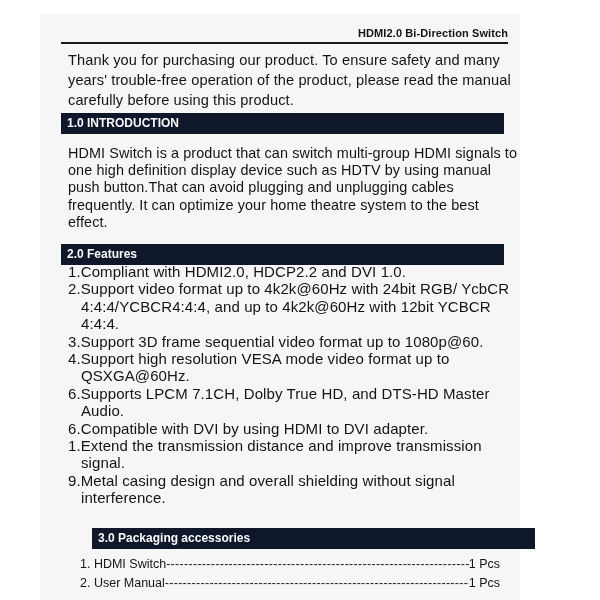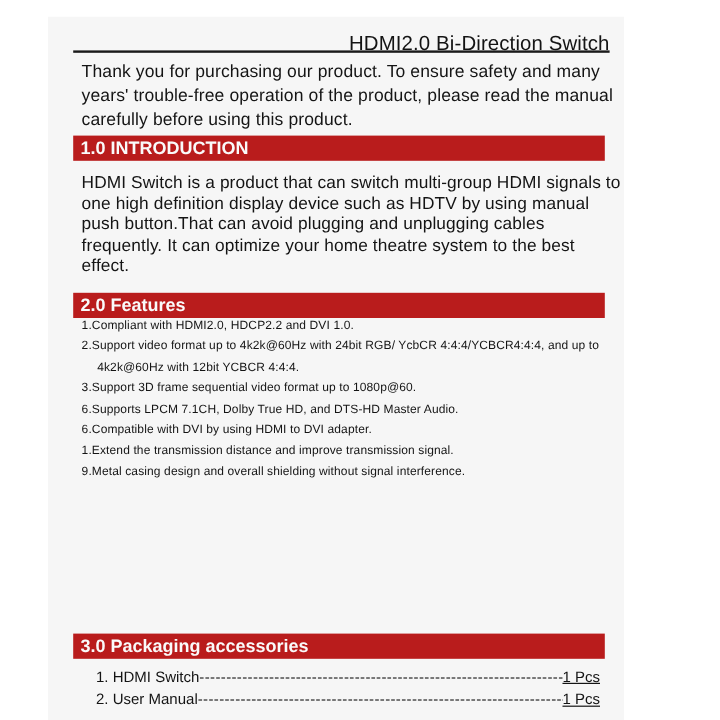--- a/index.html
+++ b/index.html
@@ -8,76 +8,77 @@
       font-family: "Liberation Sans", sans-serif; color: #141414;
     }
     .paper {
       position: absolute; left: 40px; top: 14px; width: 480px; height: 586px;
       background: #f6f6f6;
     }
     .header-rule {
       position: absolute; left: 61px; top: 42px; width: 447px; height: 2px; background: #1a1a1a;
     }
     .doc-title {
-      position: absolute; right: 92px; top: 27px; font-size: 17px; font-weight: normal;
+      position: absolute; right: 92px; top: 27px; font-size: 11px; font-weight: bold;
       letter-spacing: 0.1px; white-space: nowrap; margin-left: 48px;
     }
     .intro-para {
       position: absolute; left: 68px; top: 50px; width: 450px;
       font-size: 14.6px; font-weight: normal; line-height: 20px; letter-spacing: 0.1px;
     }
     .section-bar {
-      position: absolute; left: 61px; width: 443px; height: 21px; background: #b91c1c;
-      color: #fafafa; font-weight: bold; font-size: 15px; line-height: 21px; padding-left: 6px;
+      position: absolute; left: 61px; width: 443px; height: 21px; background: #0f172a;
+      color: #fafafa; font-weight: bold; font-size: 12px; line-height: 21px; padding-left: 6px;
       box-sizing: border-box;
     }
     .body-text {
       position: absolute; left: 68px; width: 450px;
       font-size: 14.4px; line-height: 17.2px; letter-spacing: 0.1px;
     }
     .features {
       position: absolute; left: 68px; top: 263px; width: 450px; margin: 0; padding: 0; list-style: none;
-      font-size: 10px; line-height: 17.4px; letter-spacing: 0.1px;
+      font-size: 15px; line-height: 17.4px; letter-spacing: 0.1px;
     }
     .features li { padding-left: 13px; text-indent: -13px; }
     .acc-list {
       position: absolute; left: 80px; top: 555px; width: 420px;
       font-size: 12.5px; line-height: 19px;
     }
     .acc-row { display: flex; white-space: nowrap; overflow: hidden; }
     .acc-name { flex: 0 0 auto; }
     .acc-dash { flex: 1 1 auto; overflow: hidden; color: #222; }
     .acc-dash::before { content: "------------------------------------------------------------------------------------------------------------------------"; letter-spacing: 0.3px; }
-    .acc-qty { flex: 0 0 auto; text-decoration: underline; }
+    .acc-qty { flex: 0 0 auto; }
   </style>
 </head>
 <body>
 
 <div class="paper"></div>
 
 <div class="doc-title">HDMI2.0 Bi-Direction Switch</div>
 <div class="header-rule"></div>
 
 <div class="intro-para">Thank you for purchasing our product. To ensure safety and many years' trouble-free operation of the product, please read the manual carefully before using this product.</div>
 
 <div class="section-bar" style="top:113px;">1.0 INTRODUCTION</div>
 <div class="body-text" style="top:145px;">HDMI Switch is a product that can switch multi-group HDMI signals to one high definition display device such as HDTV by using manual push button.That can avoid plugging and unplugging cables frequently. It can optimize your home theatre system to the best effect.</div>
 
 <div class="section-bar" style="top:244px;">2.0 Features</div>
 <ul class="features">
   <li>1.Compliant with HDMI2.0, HDCP2.2 and DVI 1.0.</li>
   <li>2.Support video format up to 4k2k@60Hz with 24bit RGB/ YcbCR 4:4:4/YCBCR4:4:4, and up to 4k2k@60Hz with 12bit YCBCR 4:4:4.</li>
   <li>3.Support 3D frame sequential video format up to 1080p@60.</li>
+  <li>4.Support high resolution VESA mode video format up to QSXGA@60Hz.</li>
   <li>6.Supports LPCM 7.1CH, Dolby True HD, and DTS-HD Master Audio.</li>
   <li>6.Compatible with DVI by using HDMI to DVI adapter.</li>
   <li>1.Extend the transmission distance and improve transmission signal.</li>
   <li>9.Metal casing design and overall shielding without signal interference.</li>
 </ul>
 
-<div class="section-bar" style="top:528px;">3.0 Packaging accessories</div>
+<div class="section-bar" style="top:528px;margin-left:31px;">3.0 Packaging accessories</div>
 <div class="acc-list">
   <div class="acc-row">
     <span class="acc-name">1. HDMI Switch</span>
     <span class="acc-dash"></span>
     <span class="acc-qty">1 Pcs</span>
   </div>
   <div class="acc-row">
     <span class="acc-name">2. User Manual</span>
     <span class="acc-dash"></span>
     <span class="acc-qty">1 Pcs</span>

